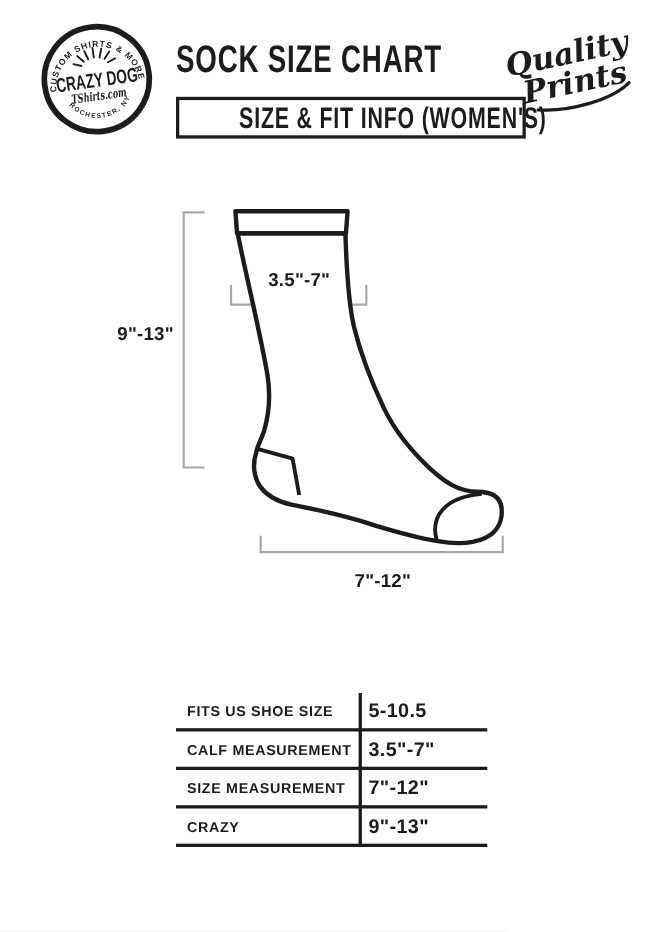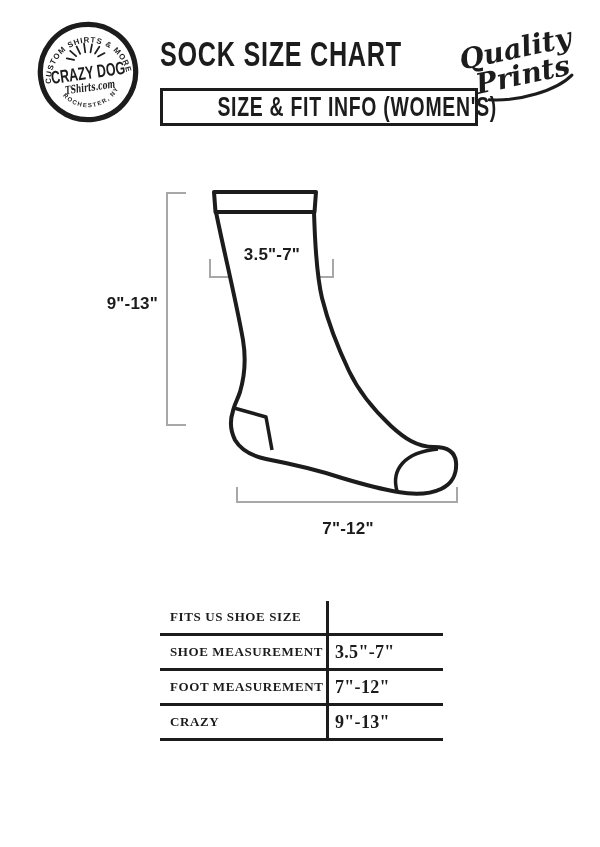--- a/index.html
+++ b/index.html
@@ -28,21 +28,21 @@
   
   #sock-svg { position:absolute; left:0; top:0; width:600px; height:847px; }
   .measure-label {
     position:absolute; font-weight:bold; font-size:17px; letter-spacing:0.2px;
     color:#1c1c1c; white-space:nowrap;
   }
   #calf-label  { left:211px; top:245px; width:122px; text-align:center; }
   #length-label{ left:86px;  top:294px; width:72px;  text-align:right;  }
   #foot-label  { left:288px; top:519px; width:120px; text-align:center; }
   
-  #size-table { position:absolute; left:160px; top:601px; width:283px; height:140px;font-family:Liberation Serif, serif; }
+  #size-table { position:absolute; left:160px; top:630px; width:283px; height:140px; }
   #size-table .trow { position:relative; height:35px; border-bottom:3px solid #1c1c1c; display:flex; }
   #size-table .tlabel {
     width:166px; display:flex; align-items:center; padding-left:10px;
     font-size:13px; font-weight:bold; letter-spacing:0.6px; white-space:nowrap;
   }
   #size-table .tvalue {
     flex:1; display:flex; align-items:center; padding-left:9px;
     font-size:18px; font-weight:bold; letter-spacing:0.3px; white-space:nowrap;
   }
   #table-divider { position:absolute; left:166px; top:0; width:3px; height:140px; background:#1c1c1c; }
@@ -122,27 +122,28 @@
     <path d="M397 491 C391 470 404 452 438 449" fill="none" stroke="#1c1c1c" stroke-width="3.5"></path>
   </svg>
 
   <div id="calf-label" class="measure-label">3.5"-7"</div>
   <div id="length-label" class="measure-label">9"-13"</div>
   <div id="foot-label" class="measure-label">7"-12"</div>
 
   <div id="size-table">
     <div class="trow">
       <div class="tlabel">FITS US SHOE SIZE</div>
+      <div class="tvalue">5-10.5</div>
     </div>
     <div class="trow">
-      <div class="tlabel">SHOE MEASUREMENT</div>
+      <div class="tlabel">CALF MEASUREMENT</div>
       <div class="tvalue">3.5"-7"</div>
     </div>
     <div class="trow">
-      <div class="tlabel">FOOT MEASUREMENT</div>
+      <div class="tlabel">SIZE MEASUREMENT</div>
       <div class="tvalue">7"-12"</div>
     </div>
     <div class="trow">
       <div class="tlabel">CRAZY</div>
       <div class="tvalue">9"-13"</div>
     </div>
     <div id="table-divider"></div>
   </div>
 
 </div>

